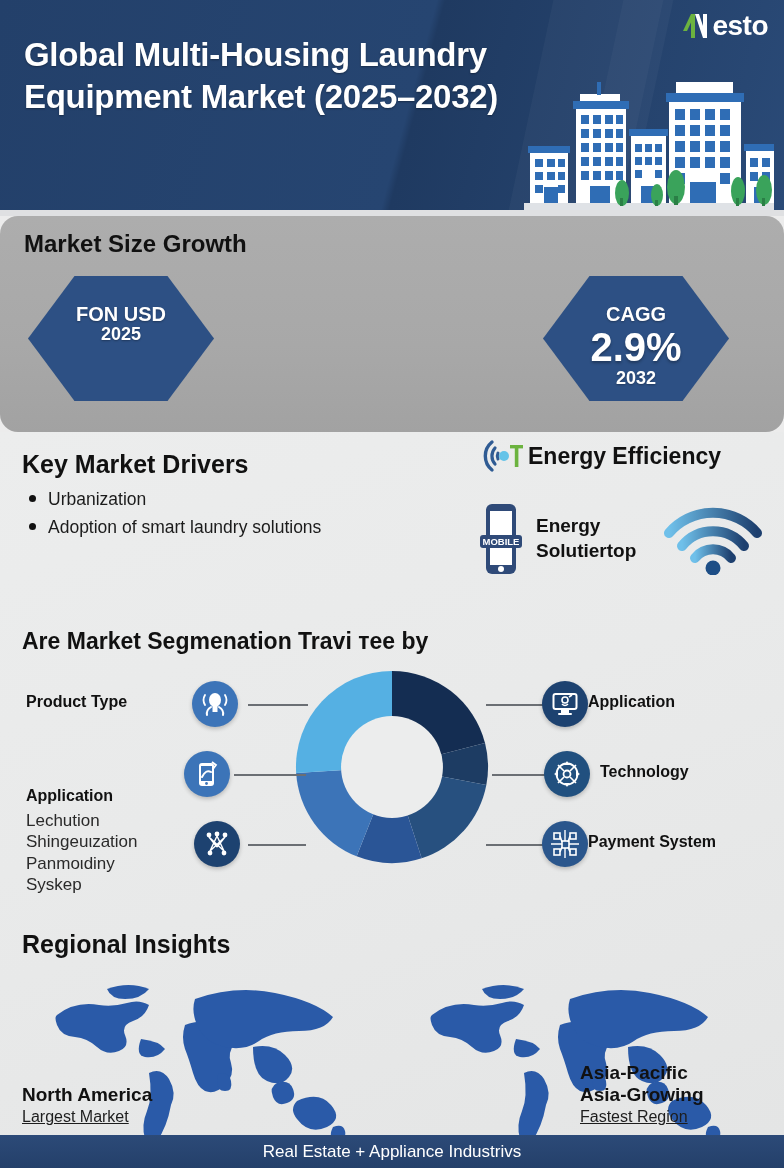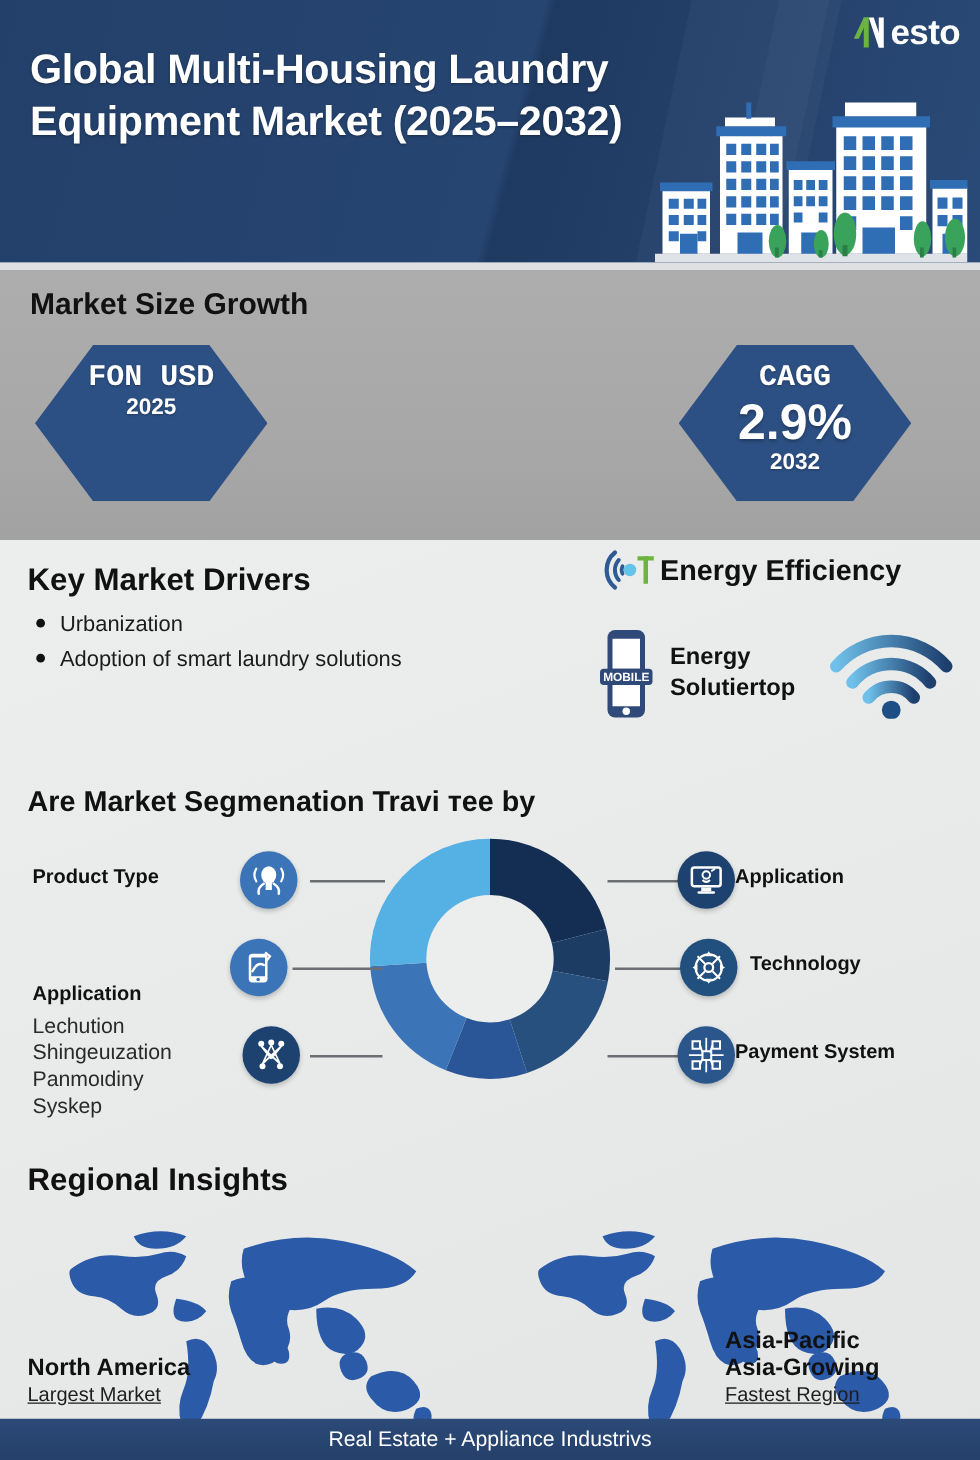--- a/index.html
+++ b/index.html
@@ -49,35 +49,36 @@
   }
 
   
   .cityscape{position:absolute;right:10px;bottom:0;width:250px;height:150px;}
 
   
   .band-sep{position:absolute;left:0;top:210px;width:784px;height:6px;background:#dfe0e2;}
   .growth{
     position:absolute;left:0;top:216px;width:784px;height:216px;
     background:linear-gradient(180deg,#adadad 0%,#a8a8a8 60%,#a2a2a2 100%);
+    border-radius:18px;
   }
   .growth-title{
     position:absolute;left:24px;top:14px;font-size:24px;font-weight:bold;color:#111;
   }
   .hex{
     position:absolute;top:60px;width:186px;height:125px;
     background:#2d5084;
     clip-path:polygon(25% 0%,75% 0%,100% 50%,75% 100%,25% 100%,0% 50%);
     color:#fff;text-align:center;
     box-shadow:0 3px 5px rgba(0,0,0,.25);
   }
   .hex.left{left:28px;}
   .hex.right{left:543px;}
-  .hex .cap{font-size:24px;font-weight:bold;margin-top:15px;line-height:1;
-            text-shadow:0 1px 2px rgba(0,0,0,.3);font-family:Liberation Mono, monospace;}
+  .hex .cap{font-size:20px;font-weight:bold;margin-top:28px;line-height:1;
+            text-shadow:0 1px 2px rgba(0,0,0,.3);}
   .hex .val{font-size:40px;font-weight:bold;line-height:1.05;margin-top:2px;
             text-shadow:0 2px 3px rgba(0,0,0,.3);}
   .hex .yr{font-size:18px;font-weight:bold;line-height:1;margin-top:1px;
            text-shadow:0 1px 2px rgba(0,0,0,.3);}
   .arrow{
     position:absolute;top:323px;width:0;height:0;
     border-top:22px solid transparent;border-bottom:22px solid transparent;
     border-left:24px solid #2b4a7a;
   }
   .arrow.a1{left:256px;}

